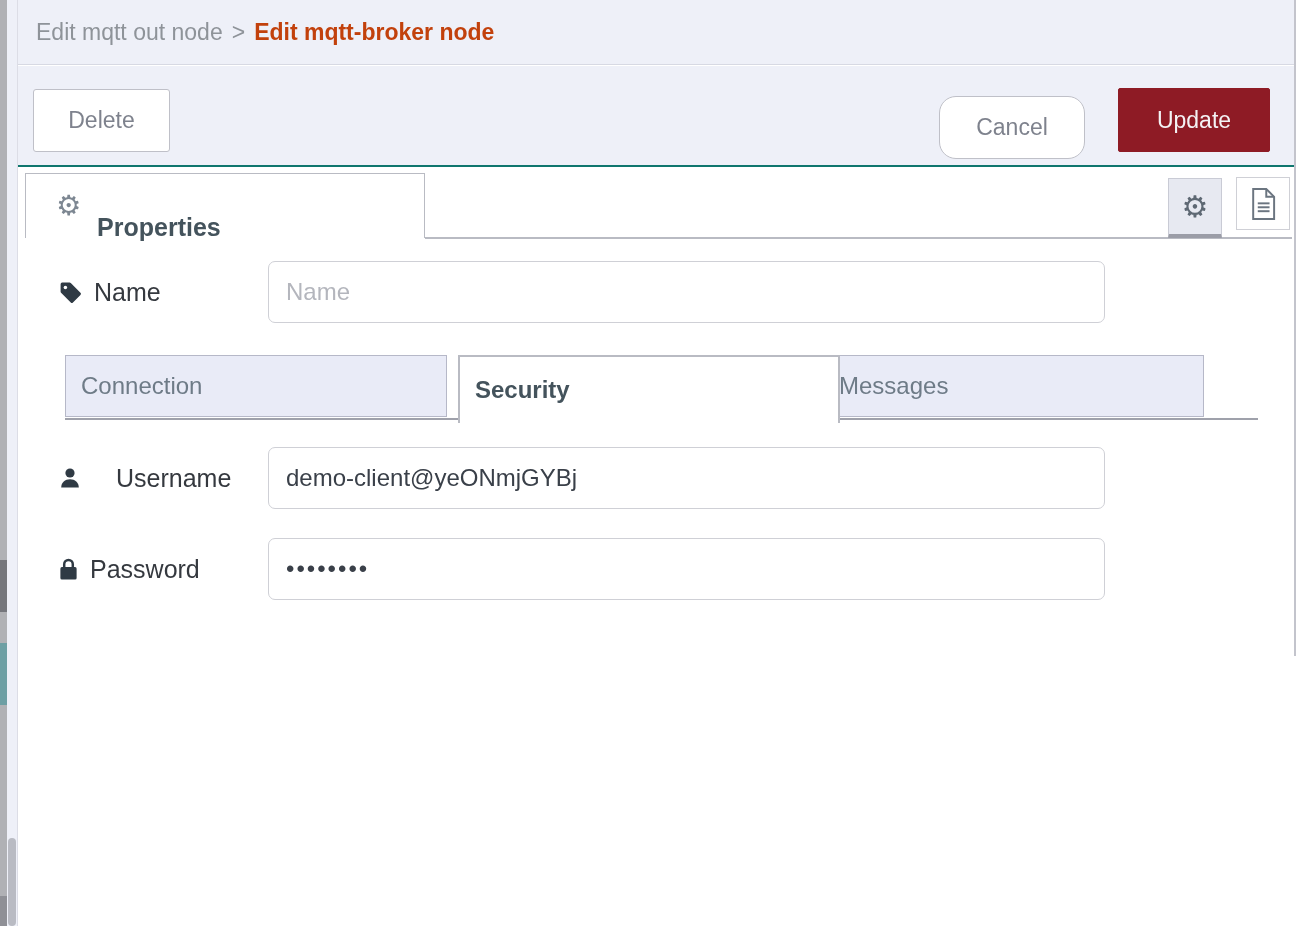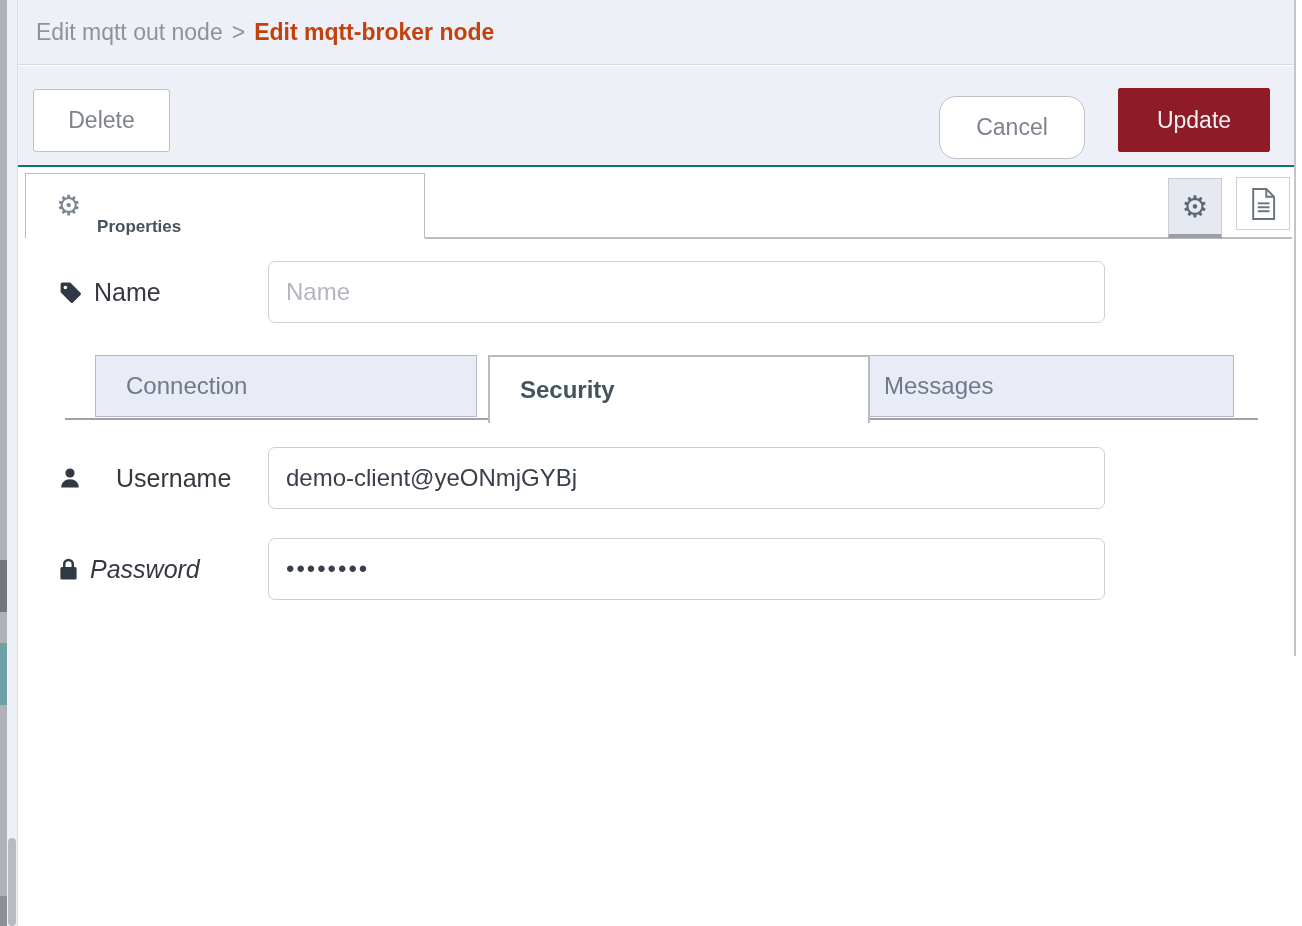--- a/index.html
+++ b/index.html
@@ -28,49 +28,49 @@
   .btn { position:absolute; height:63px; background:#ffffff; border:1px solid #bfc0c8; border-radius:3px; color:#7e828d; font-size:23px; font-family:inherit; cursor:pointer; }
   .btn-delete { left:15px; top:23px; width:137px; }
   .btn-cancel { left:921px; top:30px; width:146px;border-radius:17px; }
   .btn-update { left:1100px; top:22px; width:152px; height:64px; background:#8e1b25; border:1px solid #8e1b25; border-radius:2px; color:#f4f2f4; }
 
   .tray-body { position:absolute; left:0; top:167px; width:100%; height:759px; background:#fff; }
 
   
   .props-tab { position:absolute; left:7px; top:6px; width:400px; height:65px; background:#fff; border:1px solid #b9bbc3; border-bottom:none; display:flex; align-items:center; padding-left:30px; z-index:2; }
   .props-tab .gear-glyph { font-family:"DejaVu Sans",sans-serif; font-size:28px; color:#7d8792; margin-right:16px; line-height:1; }
-  .props-tab .props-label { font-size:17px; font-weight:bold; color:#44535c;margin-top:42px; }
+  .props-tab .props-label { font-size:25px; font-weight:bold; color:#44535c;margin-top:42px; }
   .props-rule { position:absolute; left:407px; top:70px; width:867px; height:2px; background:#b9bbc3; }
 
   .icon-btn { position:absolute; width:54px; display:flex; align-items:center; justify-content:center; cursor:pointer; }
   .icon-btn-gear { left:1150px; top:11px; height:60px; background:#e7e9f1; border:1px solid #c9cbd5; border-bottom:4px solid #9b9da7; z-index:3; }
   .icon-btn-gear .gear-glyph { font-family:"DejaVu Sans",sans-serif; font-size:30px; color:#5e6873; line-height:1; }
   .icon-btn-doc { left:1218px; top:10px; height:53px; background:#ffffff; border:1px solid #cfd0d6; }
 
   
   .field-label { position:absolute; left:40px; display:flex; align-items:center; gap:11px; font-size:25px; color:#35393f; height:62px; }
   .field-label svg { flex:0 0 auto; }
   .text-input { position:absolute; left:250px; width:837px; height:62px; border:1px solid #cfd0d6; border-radius:7px; font-family:inherit; font-size:24px; color:#3a4049; padding:0 17px; background:#fff; outline:none; }
   .text-input::placeholder { color:#b4b6bd; opacity:1; }
 
   .row-name-label { top:94px; }
   .input-name { top:94px; }
 
   
   .subtabs { position:absolute; left:0; top:188px; width:100%; height:70px; }
   .subtab-rule { position:absolute; left:47px; top:63px; width:1193px; height:2px; background:#9fa1ab; }
-  .subtab { position:absolute; top:0; height:62px; background:#e9ebf7; border:1px solid #b6b8c8; display:flex; align-items:center; padding-left:30px; font-size:24px; color:#6e7b87; cursor:pointer;margin-left:30px; }
+  .subtab { position:absolute; top:0; height:62px; background:#e9ebf7; border:1px solid #b6b8c8; display:flex; align-items:center; padding-left:15px; font-size:24px; color:#6e7b87; cursor:pointer; }
   .subtab-connection { left:47px; width:382px; }
   .subtab-security { left:440px; width:382px; }
   .subtab-messages { left:805px; width:381px; }
   .subtab.active { background:#ffffff; border:2px solid #b9bbc3; border-bottom:none; height:68px; z-index:2; color:#44535c; font-weight:bold; }
 
   .row-username-label { top:280px;gap:34px; }
   .input-username { top:280px; }
-  .row-password-label { top:371px;font-style:italic; }
+  .row-password-label { top:371px; }
   .input-password { top:371px; letter-spacing:2px; }
 </style>
 </head>
 <body>
 
 <div id="app">
 
   <div class="left-strip">
     <div class="seg-dark-top"></div>
     <div class="seg-teal"></div>

